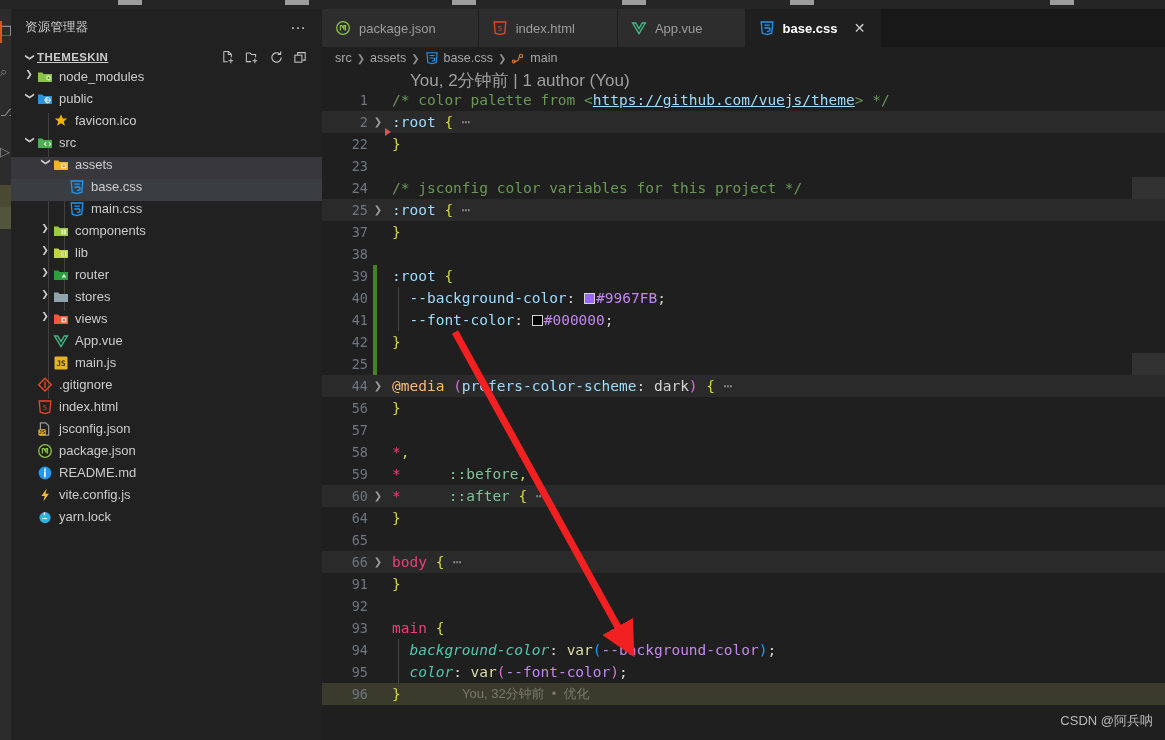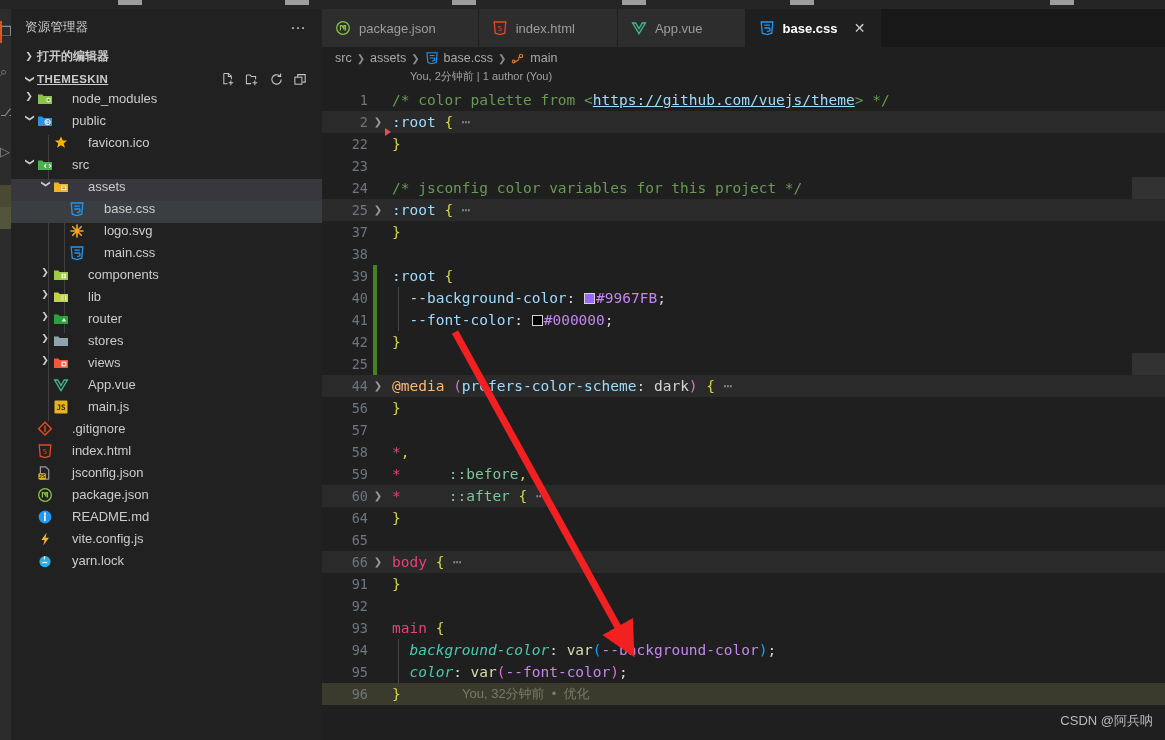--- a/index.html
+++ b/index.html
@@ -78,21 +78,21 @@
   .tree { position: relative; }
   .row {
     position: relative; height: 22px;
     display: flex; align-items: flex-start;
     font-size: 13px; color: #cccccc; white-space: nowrap;
     cursor: pointer;
   }
   .row.sel-folder { background: #37373d; }
   .row.sel-file   { background: #3a3d41; }
   .row .ico {
-    flex: 0 0 17px; width: 17px; height: 16px; margin-right: 18px;
+    flex: 0 0 17px; width: 17px; height: 16px; margin-right: 5px;
     position: relative; display: inline-block;
   }
   .row .name { color: #cccccc; }
   .indent-guide {
     position: absolute; width: 1px; background: #404040; top: 0; bottom: 0;
   }
 
   
   .editor {
     position: absolute; left: 322px; top: 9px; width: 843px; height: 731px;
@@ -116,21 +116,21 @@
   .tabbar-filler { flex: 1 1 auto; background: #181818; }
 
   .breadcrumb {
     height: 22px; display: flex; align-items: center; gap: 5px;
     padding-left: 13px; font-size: 12.5px; color: #a9a9a9;
   }
   .breadcrumb .sep { color: #8c8c8c; font-size: 10px; }
   .breadcrumb .bc-ico { width: 14px; height: 14px; position: relative; }
 
   .blame-top {
-    height: 20px; padding-left: 88px; font-size: 11px; color: #a0a0a0;
+    height: 20px; padding-left: 88px; font-size: 17px; color: #a0a0a0;
   }
 
   
   .code-wrap { position: relative; height: 651px; overflow: hidden; }
   .code-row {
     position: relative; height: 22px; display: flex; align-items: center;
     font-family: "DejaVu Sans Mono", "Liberation Mono", monospace;
     font-size: 14.5px; line-height: 22px; white-space: pre;
   }
   .code-row.folded { background: #2a2a2a; }
@@ -228,24 +228,20 @@
     <div style="position:absolute;left:0;top:198px;width:11px;height:22px;background:#52543c;"></div>
   </div>
 
   <div class="sidebar">
 
     <div class="sb-title">
       <span class="sb-title-text">资源管理器</span>
       <span class="sb-ellipsis">…</span>
     </div>
 
-    <div class="sb-section-open-editors">
-      <span class="twisty collapsed"></span>
-      <span>打开的编辑器</span>
-    </div>
 
     <div class="sb-section-project">
       <span class="twisty expanded"></span>
       <span class="label">THEMESKIN</span>
       <span class="sb-actions">
         <span>
           <svg width="15" height="15" viewBox="0 0 16 16">
               <path d="M3 1.5h5L11 4.5v3.3" fill="none" stroke="#c5c5c5" stroke-width="1.1"></path>
               <path d="M3 1.5v11h4" fill="none" stroke="#c5c5c5" stroke-width="1.1"></path>
               <path d="M7.8 1.7v3h3" fill="none" stroke="#c5c5c5" stroke-width="1.1"></path>
@@ -321,29 +317,20 @@
             </svg></span>
           <span class="name">assets</span>
         </div>
         <div class="row sel-file">
           <span class="twisty" style="margin-left: 42px;"></span>
           <span class="ico"><svg width="16" height="16" viewBox="0 0 16 16">
               <path d="M2.2 2h11.6l-1.05 11.2L8 14.6 3.25 13.2z" fill="none" stroke="#2296f3" stroke-width="1.3"></path>
               <path d="M5.3 5.2h5.6M5.3 8h5.6M10.9 8v2.8l-2.9.9" fill="none" stroke="#2296f3" stroke-width="1.3"></path>
             </svg></span>
           <span class="name">base.css</span>
-        </div>
-        <div class="row">
-          <span class="twisty" style="margin-left: 42px;"></span>
-          <span class="ico"><svg width="16" height="16" viewBox="0 0 16 16">
-              <g stroke="#f5a623" stroke-width="1.6" stroke-linecap="round">
-                <path d="M8 2v12M2 8h12M3.7 3.7l8.6 8.6M12.3 3.7l-8.6 8.6"></path>
-              </g>
-            </svg></span>
-          <span class="name">logo.svg</span>
         </div>
         <div class="row">
           <span class="twisty" style="margin-left: 42px;"></span>
           <span class="ico"><svg width="16" height="16" viewBox="0 0 16 16">
               <path d="M2.2 2h11.6l-1.05 11.2L8 14.6 3.25 13.2z" fill="none" stroke="#2296f3" stroke-width="1.3"></path>
               <path d="M5.3 5.2h5.6M5.3 8h5.6M10.9 8v2.8l-2.9.9" fill="none" stroke="#2296f3" stroke-width="1.3"></path>
             </svg></span>
           <span class="name">main.css</span>
         </div>
         <div class="row">

